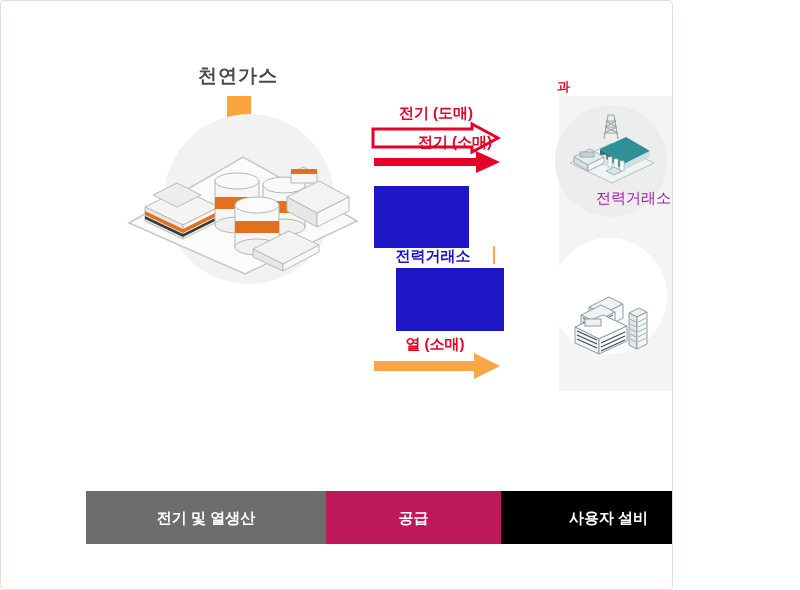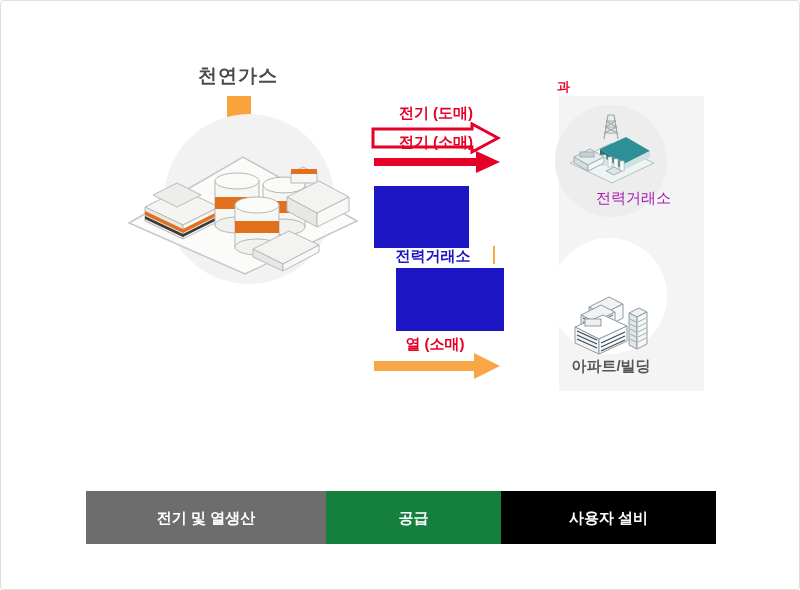--- a/index.html
+++ b/index.html
@@ -1,37 +1,37 @@
 <!DOCTYPE html>
 <html><head>
 <meta charset="utf-8">
 <style>
   * { margin:0; padding:0; box-sizing:border-box; }
   body { background:#fff; font-family:"Liberation Sans","DejaVu Sans",sans-serif; }
   .page {
-    position:relative; width:800px; height:590px; background:#fff;
+    position:relative; width:673px; height:590px; background:#fff;
     border:1px solid #e3ded8; border-radius:4px; overflow:hidden;
   }
   .abs { position:absolute; }
   .ctr { text-align:center; }
 
   
   .gas-label { left:157px; top:62px; width:160px; font-size:19px; font-weight:bold; color:#4a4a4a; letter-spacing:1px; }
   .gas-square { left:226px; top:95px; width:24px; height:24px; background:#f8a33c; }
   .plant-circle { left:163px; top:113px; width:170px; height:170px; border-radius:50%; background:#f2f2f2; }
   .plant-svg { left:122px; top:118px; }
   .producer-title { left:87px; top:284px; width:300px; font-size:20px; font-weight:bold; color:#e60026; letter-spacing:1px; }
   .producer-sub { left:77px; top:316px; width:330px; font-size:12px; color:#9a9a9a; letter-spacing:0.3px; }
 
   
   .flow-label { width:126px; font-size:15px; font-weight:bold; text-align:center; }
   .red-t { color:#e60027; }
   .blue-t { color:#1c16c4; }
   .lbl-elec-wholesale { left:372px; top:103px; }
-  .lbl-elec-retail { left:372px; top:132px; z-index:3; }
+  .lbl-elec-retail { left:391px; top:132px; z-index:3; }
   .arrow-outline { left:370px; top:121px; z-index:2; }
   .arrow-solid-red { left:371px; top:150px; }
   .blue-box-1 { left:373px; top:185px; width:95px; height:62px; background:#1c16c4; }
   .lbl-district { left:383px; top:246px; width:98px; }
   .orange-vline { left:492px; top:245px; width:2px; height:18px; background:#f9a746; }
   .blue-box-2 { left:395px; top:267px; width:108px; height:63px; background:#1c16c4; }
   .lbl-heat { left:371px; top:334px; }
   .arrow-solid-orange { left:371px; top:352px; }
 
   
@@ -40,21 +40,21 @@
   .dest-circle-1 { left:554px; top:104px; width:112px; height:112px; border-radius:50%; background:#ededed; }
   .px-svg { left:565px; top:112px; }
   .dest-label-1 { left:550px; top:188px; width:120px; font-size:15px; font-weight:normal; color:#a21caf;text-align:right; }
   .dest-circle-2 { left:550px; top:237px; width:116px; height:116px; border-radius:50%; background:#ffffff; }
   .apt-svg { left:568px; top:290px; }
   .dest-label-2 { left:550px; top:356px; width:120px; font-size:15px; font-weight:bold; color:#555; }
 
   
   .step { top:470px; height:53px; line-height:53px; color:#fff; font-size:15px; font-weight:bold; text-align:center;margin-top:20px; }
   .step-1 { left:85px; width:240px; background:#6d6d6d; }
-  .step-2 { left:325px; width:175px; background:#15803d; }
+  .step-2 { left:325px; width:175px; background:#be185d; }
   .step-3 { left:500px; width:215px; background:#000000; }
 </style>
 </head>
 <body>
 
 <div class="page">
 
   <div class="abs ctr gas-label">천연가스</div>
   <div class="abs gas-square"></div>
   <div class="abs plant-circle"></div>
@@ -184,19 +184,18 @@
     <rect x="16" y="28" width="16" height="7" fill="#eef1f1" stroke="#8f9aa0"></rect>
 
     <polygon points="60,22 70,17 78,21 68,26" fill="#eef1f1" stroke="#8f9aa0"></polygon>
     <polygon points="60,22 60,54 68,58 68,26" fill="#e1e6e8" stroke="#8f9aa0"></polygon>
     <polygon points="68,26 68,58 78,53 78,21" fill="#f4f7f7" stroke="#8f9aa0"></polygon>
     <g stroke="#8f9aa0" stroke-width="0.8">
         <path d="M61,28 L67,31 M61,33 L67,36 M61,38 L67,41 M61,43 L67,46 M61,48 L67,51"></path>
         <path d="M69,31 L77,27 M69,36 L77,32 M69,41 L77,37 M69,46 L77,42 M69,51 L77,47"></path>
       </g>
   </svg>
-  <div class="abs ctr dest-label-2">아파트/빌딩</div>
 
   <div class="abs step step-1">전기 및 열생산</div>
   <div class="abs step step-2">공급</div>
   <div class="abs step step-3">사용자 설비</div>
 
 </div>
 
 </body></html>

